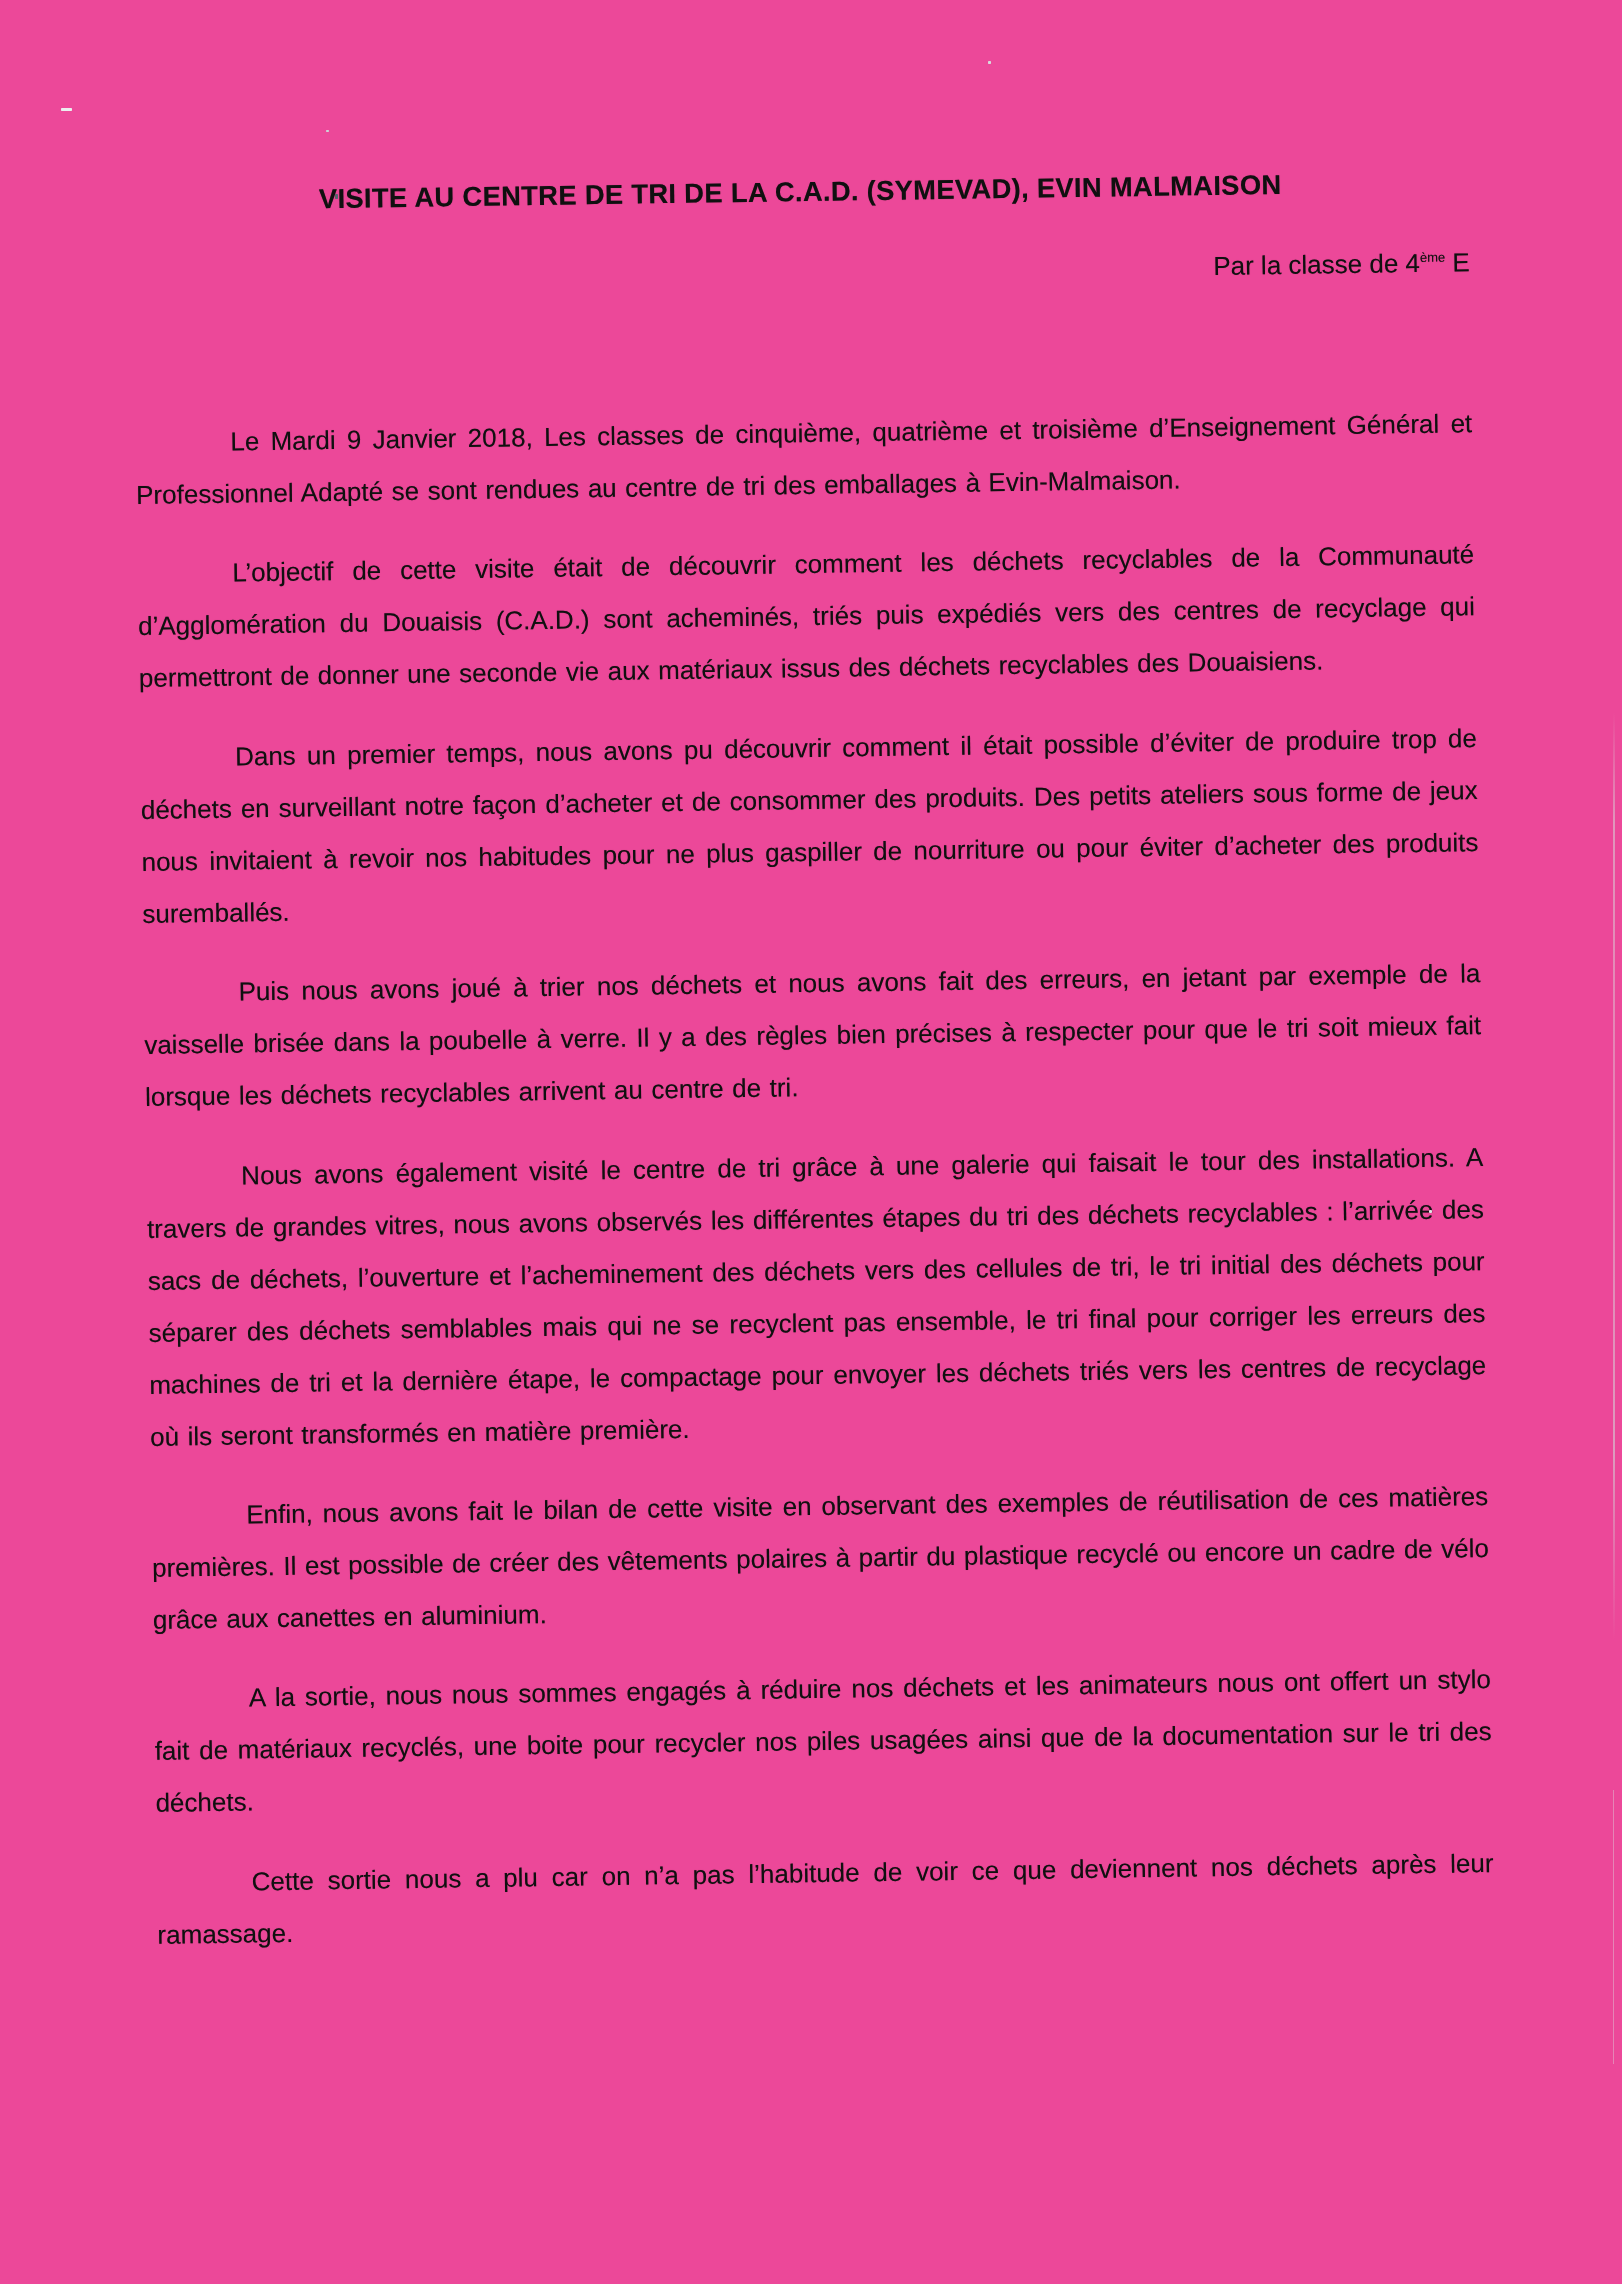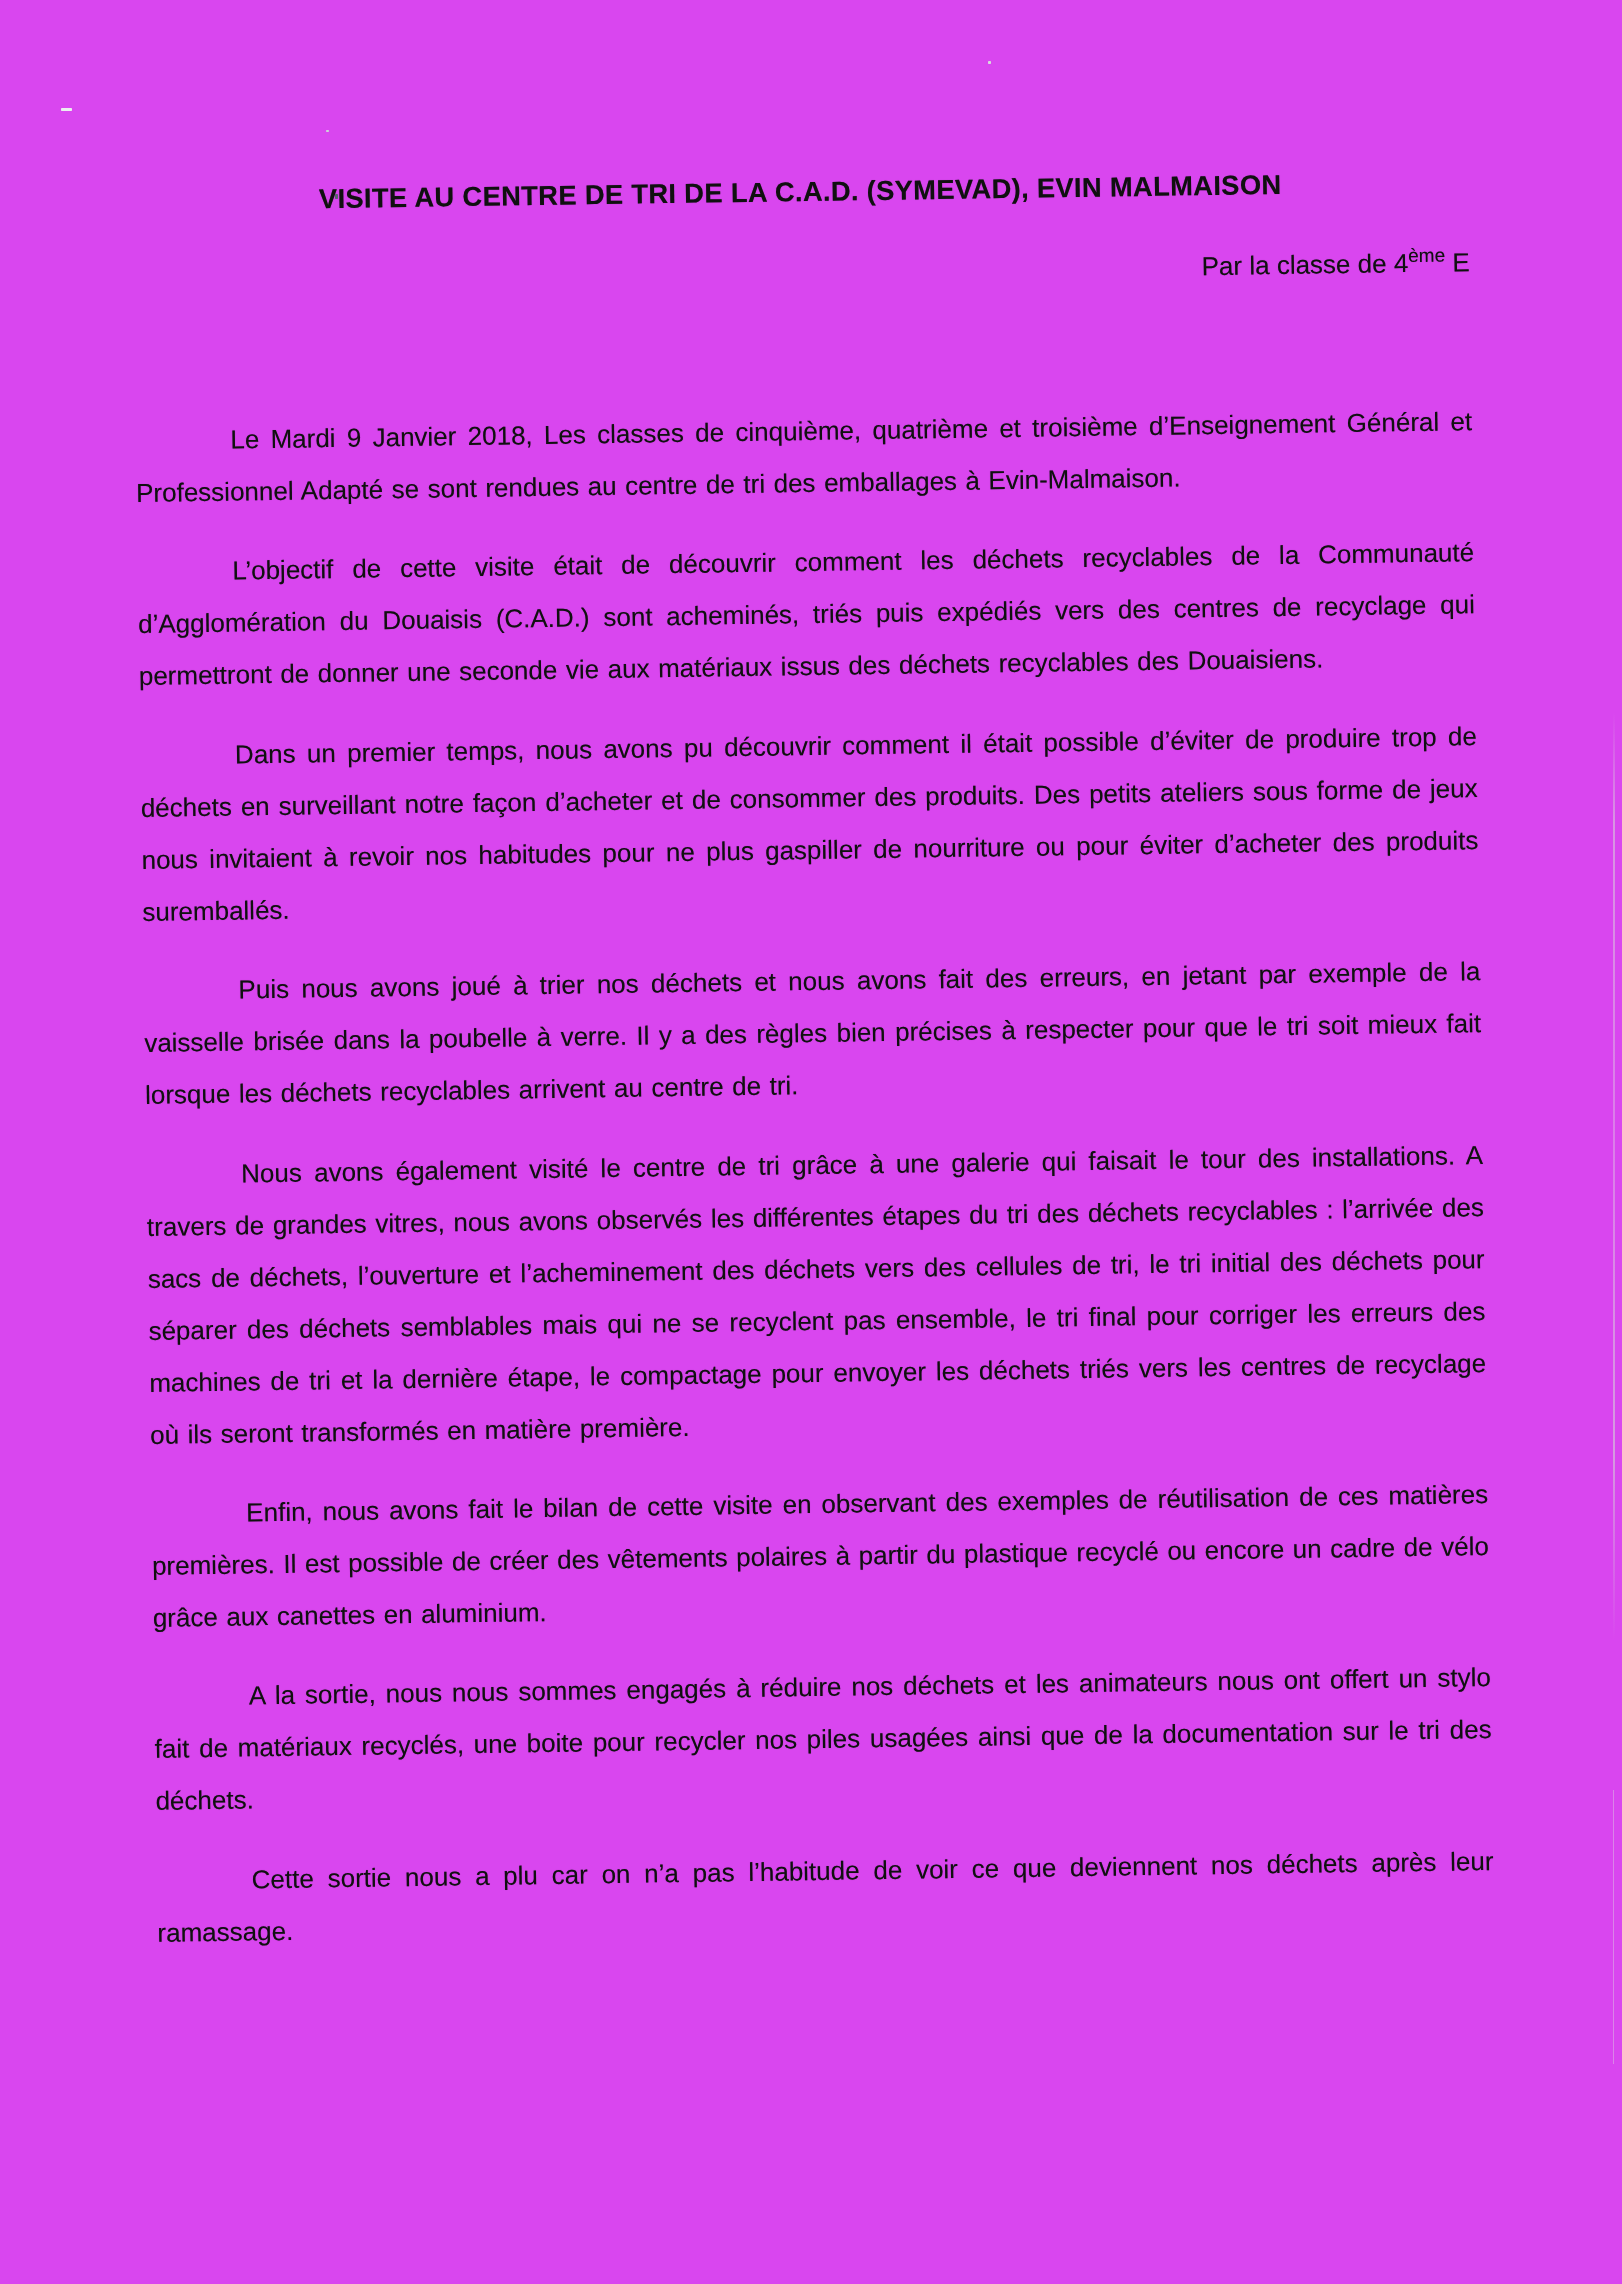--- a/index.html
+++ b/index.html
@@ -10,21 +10,21 @@
   body {
     width: 1623px;
     height: 2284px;
     position: relative;
     overflow: hidden;
     font-family: "Liberation Sans", sans-serif;
   }
   .scan-page {
     position: absolute;
     inset: 0;
-    background: #d946ef;
+    background: #ec4899;
   }
   
   .doc-content {
     position: absolute;
     left: 146px;
     top: 176px;
     width: 1337px;
     transform: rotate(-0.85deg);
     transform-origin: 50% 980px;
     color: #101010;
@@ -39,21 +39,21 @@
     letter-spacing: 0.3px;
     white-space: nowrap;
   }
   .byline {
     margin: 51px 0 0 0;
     font-size: 26px;
     line-height: 29px;
     text-align: right;
   }
   .byline .sup {
-    font-size: 19px;
+    font-size: 13px;
     position: relative;
     top: -9.8px;
     letter-spacing: 0;
   }
   .para {
     margin: 27.4px 0 0 0;
     font-size: 26px;
     line-height: 52px;
     text-align: justify;
     text-indent: 95px;

